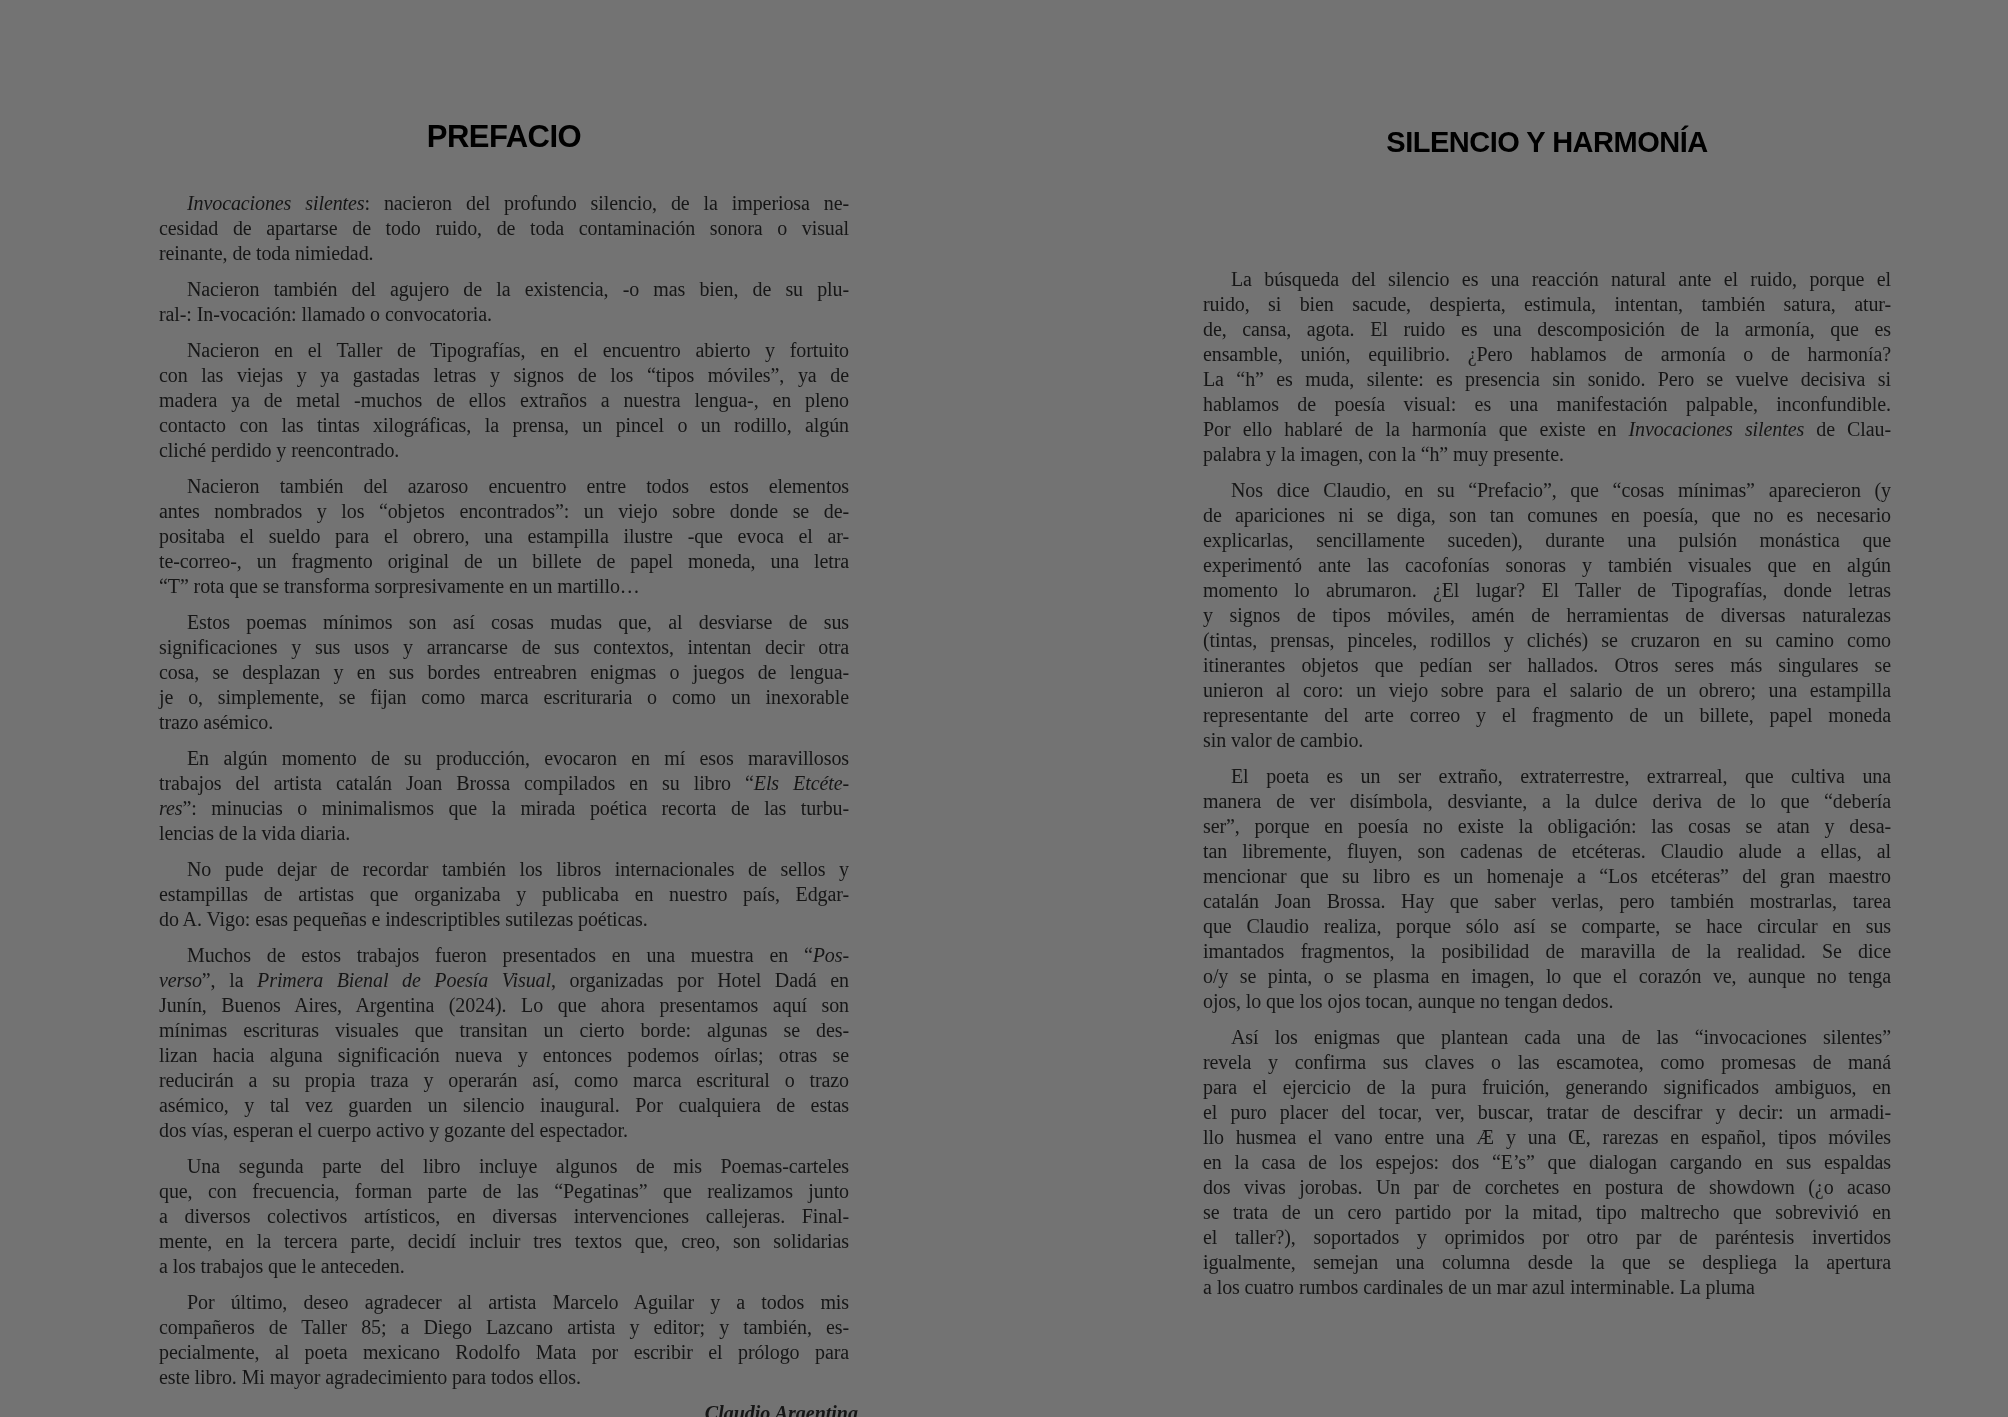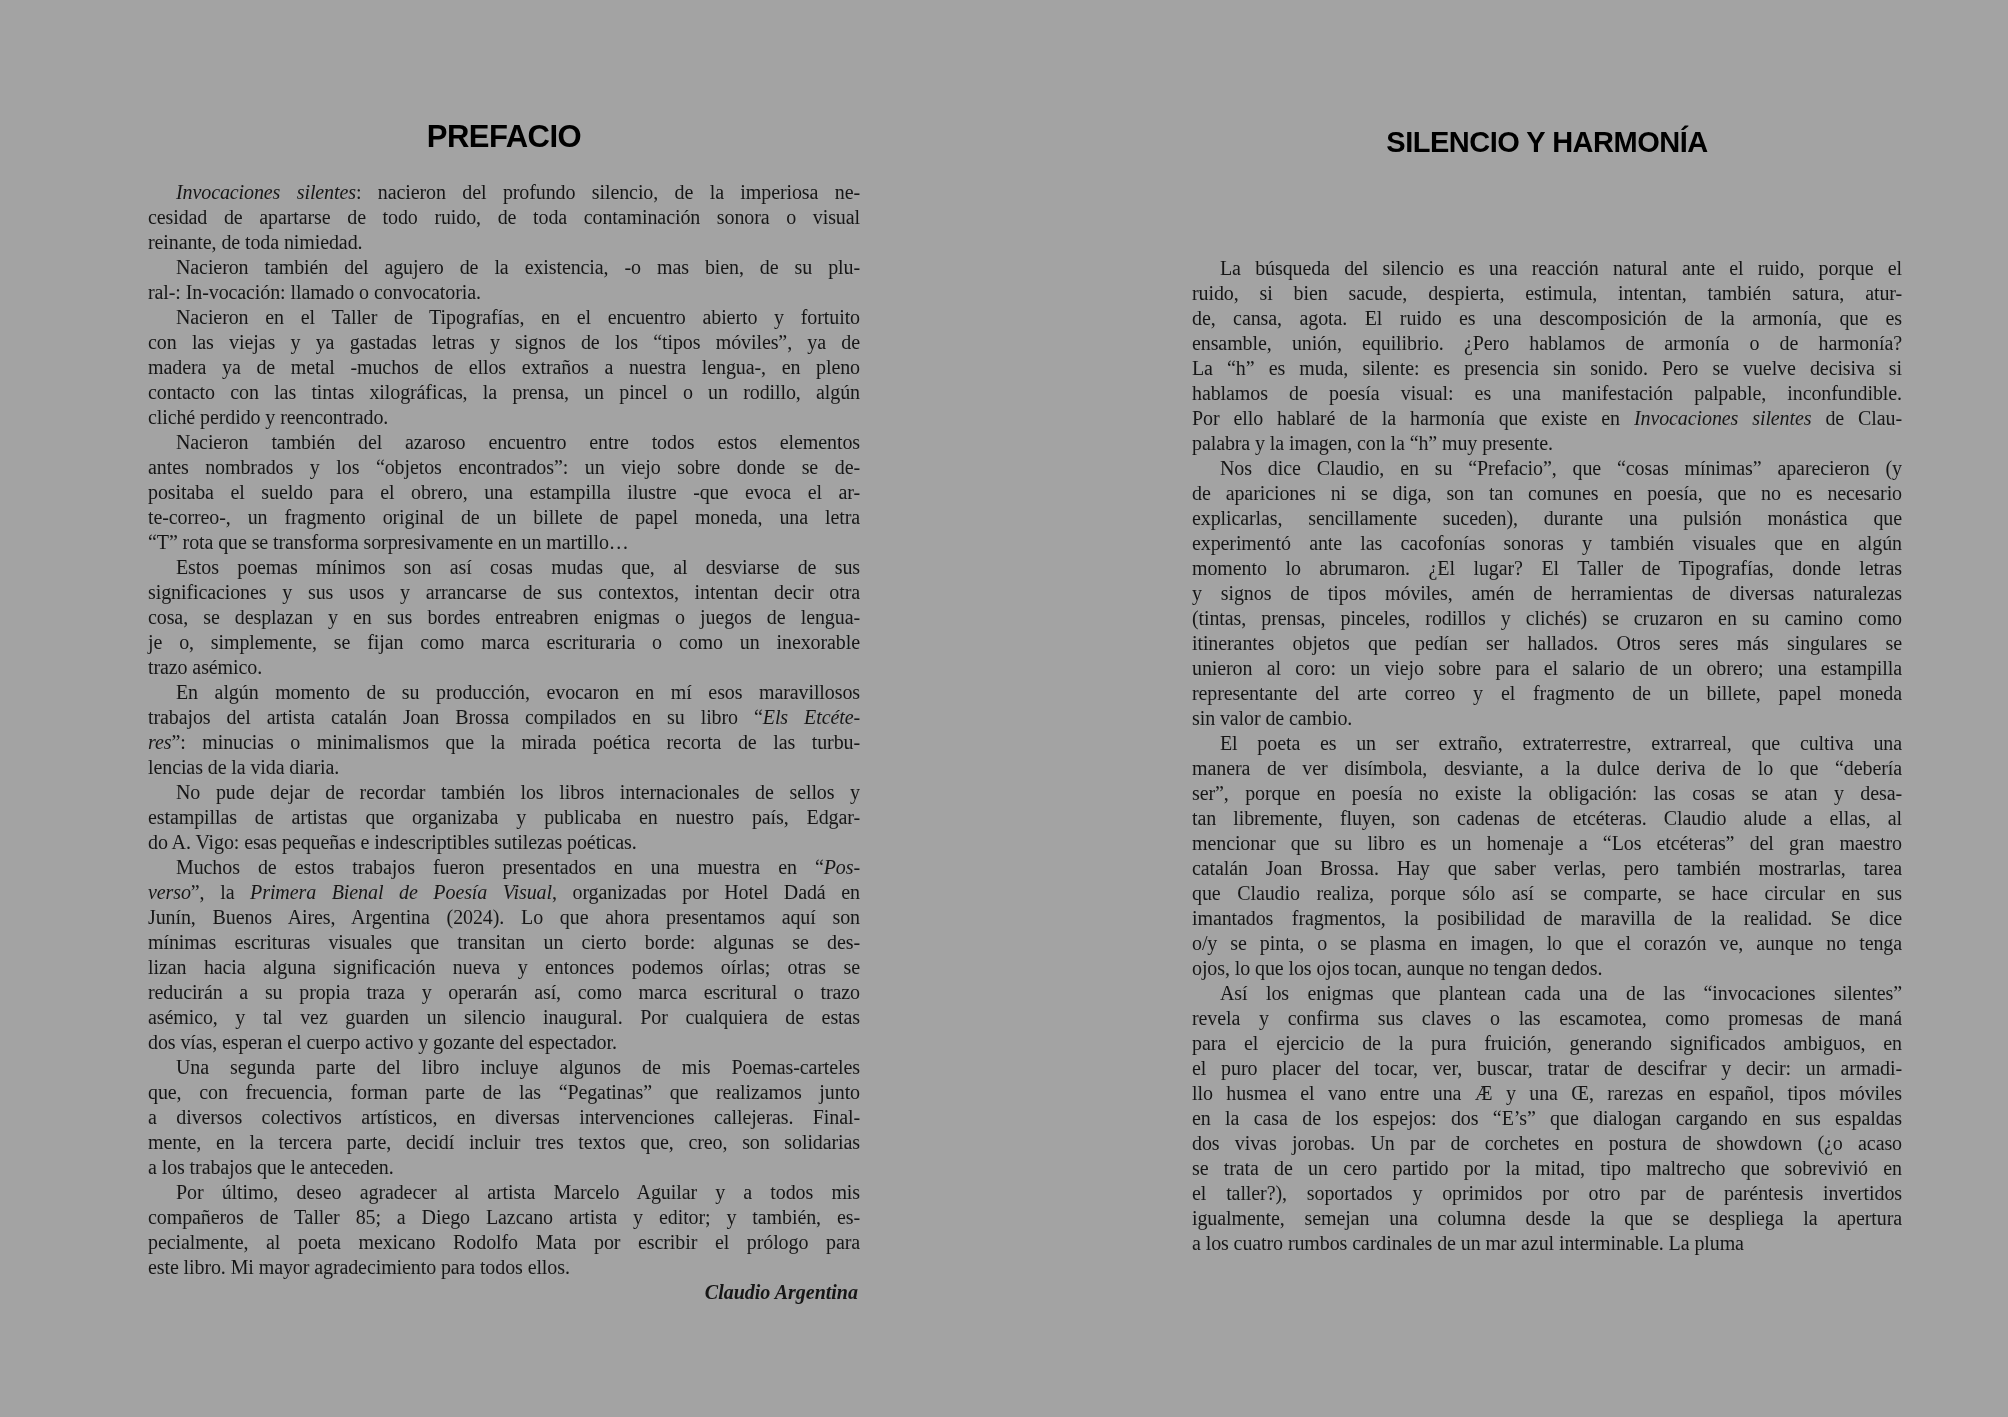--- a/index.html
+++ b/index.html
@@ -11,21 +11,21 @@
     width: 2008px;
     height: 1417px;
     position: relative;
     font-family: "Liberation Serif", serif;
     color: #161616;
     overflow: hidden;
   }
   .spread {
     position: absolute;
     inset: 0;
-    background: #a3a3a3;
+    background: #737373;
   }
   .page {
     position: absolute;
     top: 0;
     height: 1417px;
   }
   .page-left  { left: 148px;  width: 712px; }
   .page-right { left: 1192px; width: 710px; }
 
   .page-title {
@@ -62,21 +62,21 @@
   .body-text {
     position: absolute;
     left: 0;
     width: 100%;
     font-size: 20px;
     line-height: 25px;
   }
   .page-left  .body-text { top: 180px; }
   .page-right .body-text { top: 256px; }
 
-  .para { margin: 0; padding: 0; }
+  .para { margin: 11px; padding: 0; }
   .line {
     text-align: justify;
     text-align-last: justify;
     letter-spacing: -0.1px;
   }
   .line.last { text-align-last: left; }
   .line.first { text-indent: 28px; }
 
   .signature {
     text-align: right;

